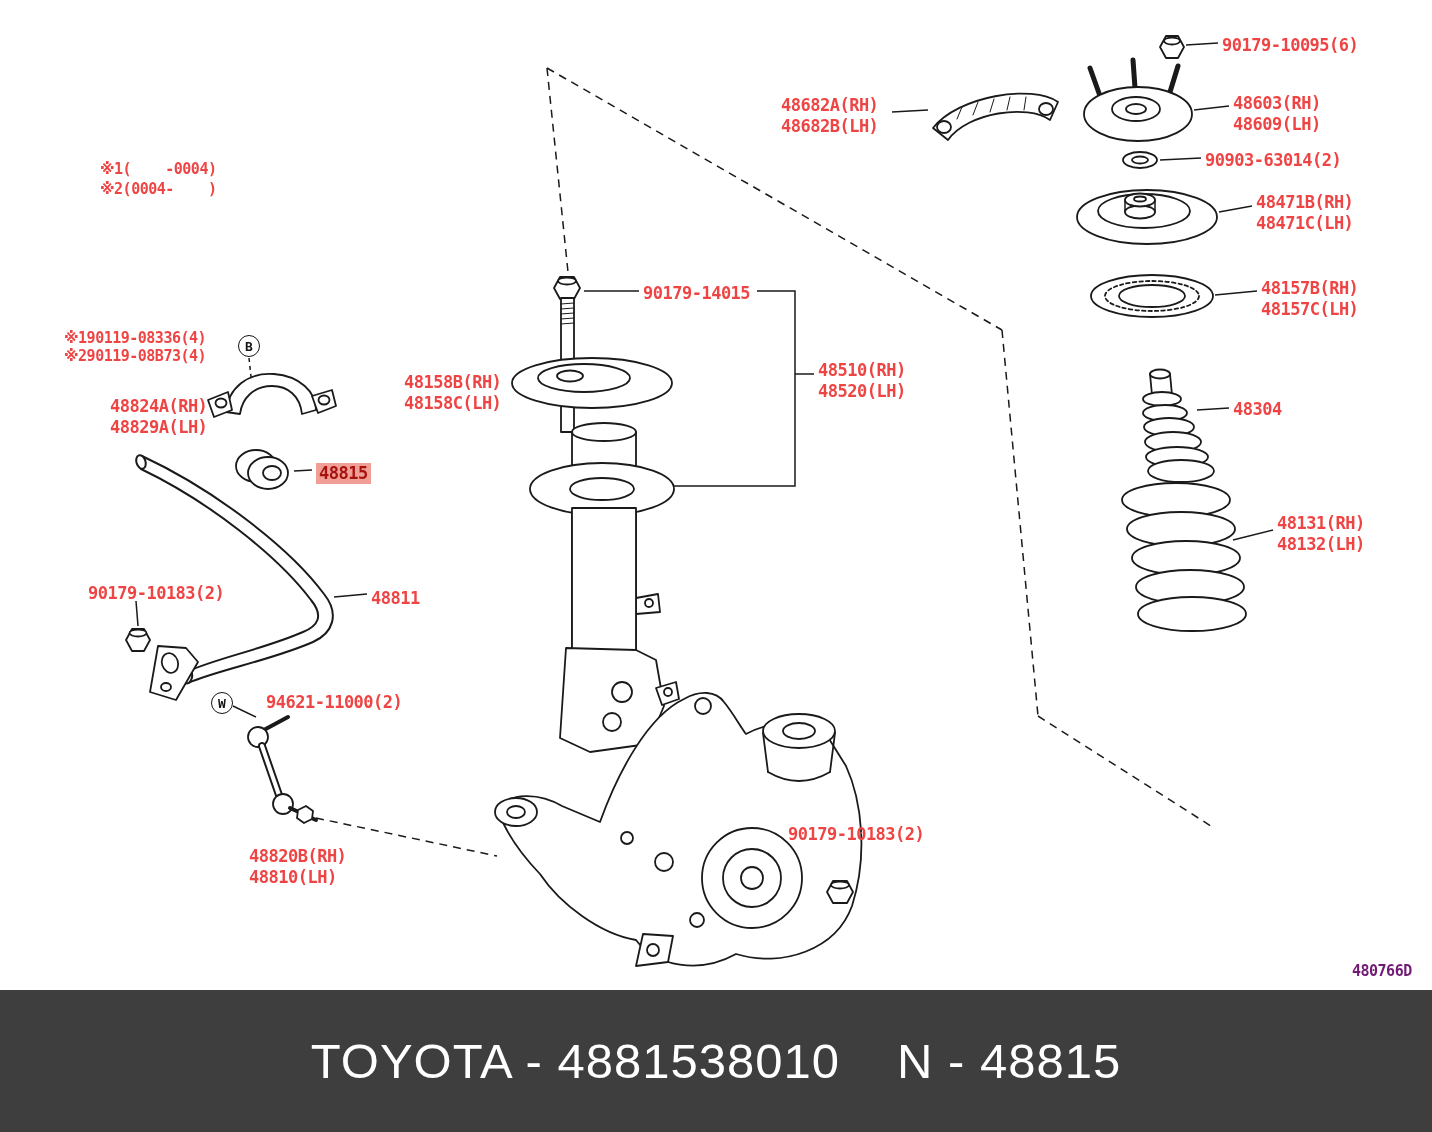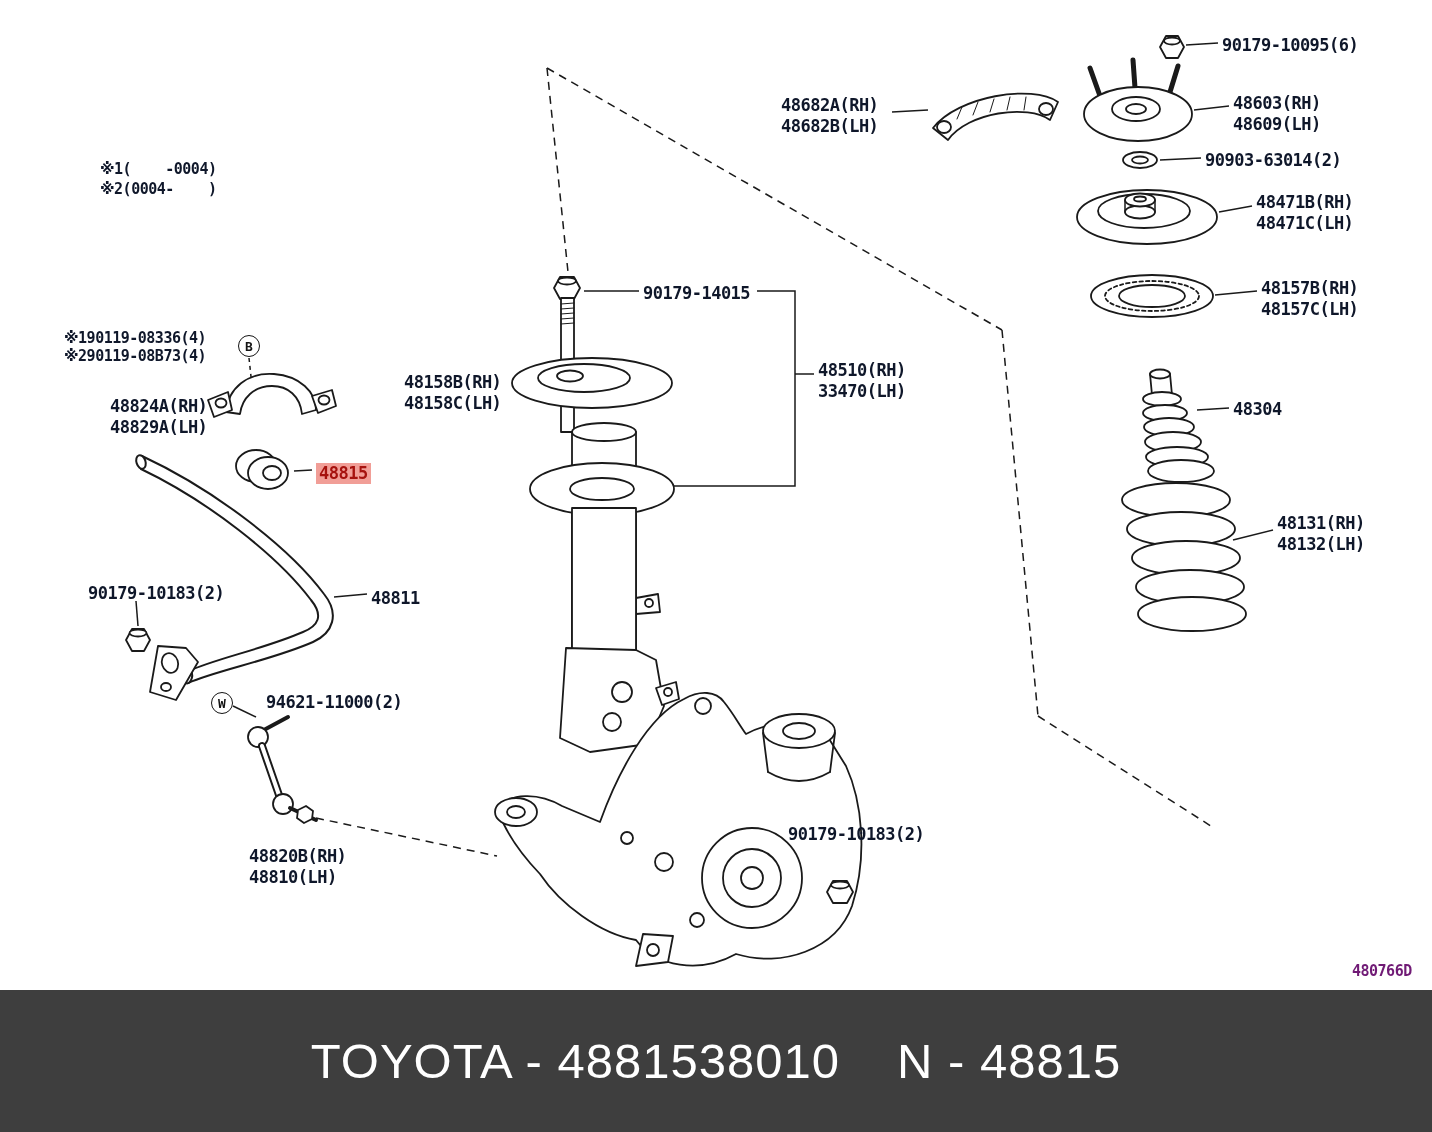--- a/index.html
+++ b/index.html
@@ -1,21 +1,21 @@
 <!DOCTYPE html>
 <html style="--hl-bg: #f19e97; --hl-fg: #a6120e;"><head>
 <meta charset="utf-8">
 <style>
   html,body{margin:0;padding:0;background:#fff;}
   .stage{position:relative;width:1432px;height:1132px;background:#ffffff;overflow:hidden;
          font-family:"DejaVu Sans Mono","DejaVu Sans",monospace;}
   .art{position:absolute;left:0;top:0;}
   #labels-layer{position:absolute;left:0;top:0;width:1432px;height:990px;}
   .plabel{position:absolute;font-weight:bold;font-size:17px;line-height:1.22;
-          letter-spacing:-0.5px;color:#0f172a;white-space:pre;}
+          letter-spacing:-0.5px;color:#ef4444;white-space:pre;}
   .plabel.hl{background:var(--hl-bg,#f19e97);color:var(--hl-fg,#a6120e);padding:0 3px;text-align:center;}
   .callout{position:absolute;width:22px;height:22px;border:1.7px solid #141414;border-radius:50%;
            display:flex;align-items:center;justify-content:center;font-size:13px;font-weight:bold;
            color:#141414;background:#fff;box-sizing:border-box;}
   .dcode{position:absolute;left:1352px;top:962px;font-size:15px;font-weight:bold;
          letter-spacing:-0.5px;color:#701a75;}
   .banner{position:absolute;left:0;top:990px;width:1432px;height:142px;display:flex;
           align-items:center;justify-content:center;gap:57px;
           font-family:"Liberation Sans","DejaVu Sans",sans-serif;
           font-size:49px;font-weight:500;letter-spacing:1px;}
@@ -224,21 +224,21 @@
       <div class="plabel" style="left: 1205px; top: 150px;">90903-63014(2)</div>
       <div class="plabel" style="left: 1256px; top: 192px;">48471B(RH)
 48471C(LH)</div>
       <div class="plabel" style="left: 1261px; top: 278px;">48157B(RH)
 48157C(LH)</div>
       <div class="plabel" style="left: 1233px; top: 399px;">48304</div>
       <div class="plabel" style="left: 1277px; top: 513px;">48131(RH)
 48132(LH)</div>
       <div class="plabel" style="left: 643px; top: 283px;">90179-14015</div>
       <div class="plabel" style="left: 818px; top: 360px;">48510(RH)
-33470(LH)</div>
+48520(LH)</div>
       <div class="plabel" style="left: 404px; top: 372px;">48158B(RH)
 48158C(LH)</div>
       <div class="plabel" style="left: 64px; top: 329px; font-size: 15px;">※190119-08336(4)
 ※290119-08B73(4)</div>
       <div class="plabel" style="left: 110px; top: 396px;">48824A(RH)
 48829A(LH)</div>
       <div class="plabel hl" style="left: 316px; top: 463px;">48815</div>
       <div class="plabel" style="left: 88px; top: 583px;">90179-10183(2)</div>
       <div class="plabel" style="left: 371px; top: 588px;">48811</div>
       <div class="plabel" style="left: 266px; top: 692px;">94621-11000(2)</div>

